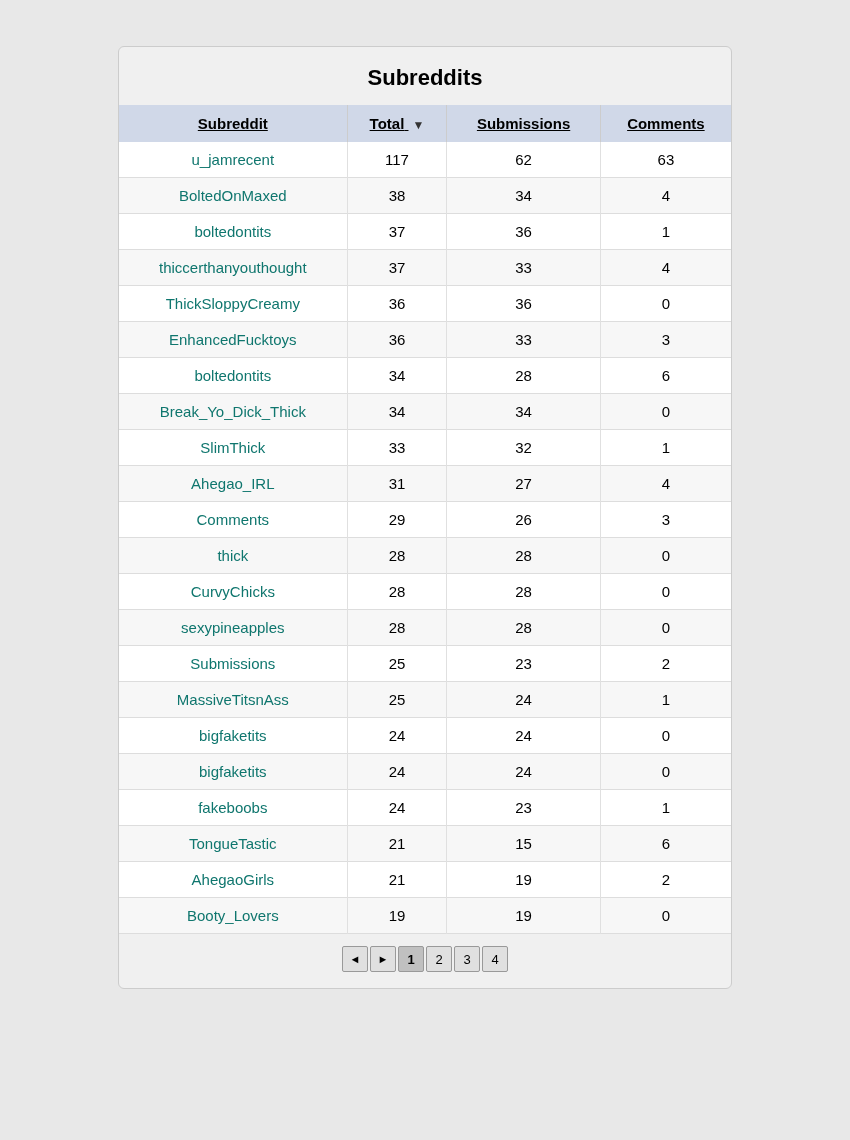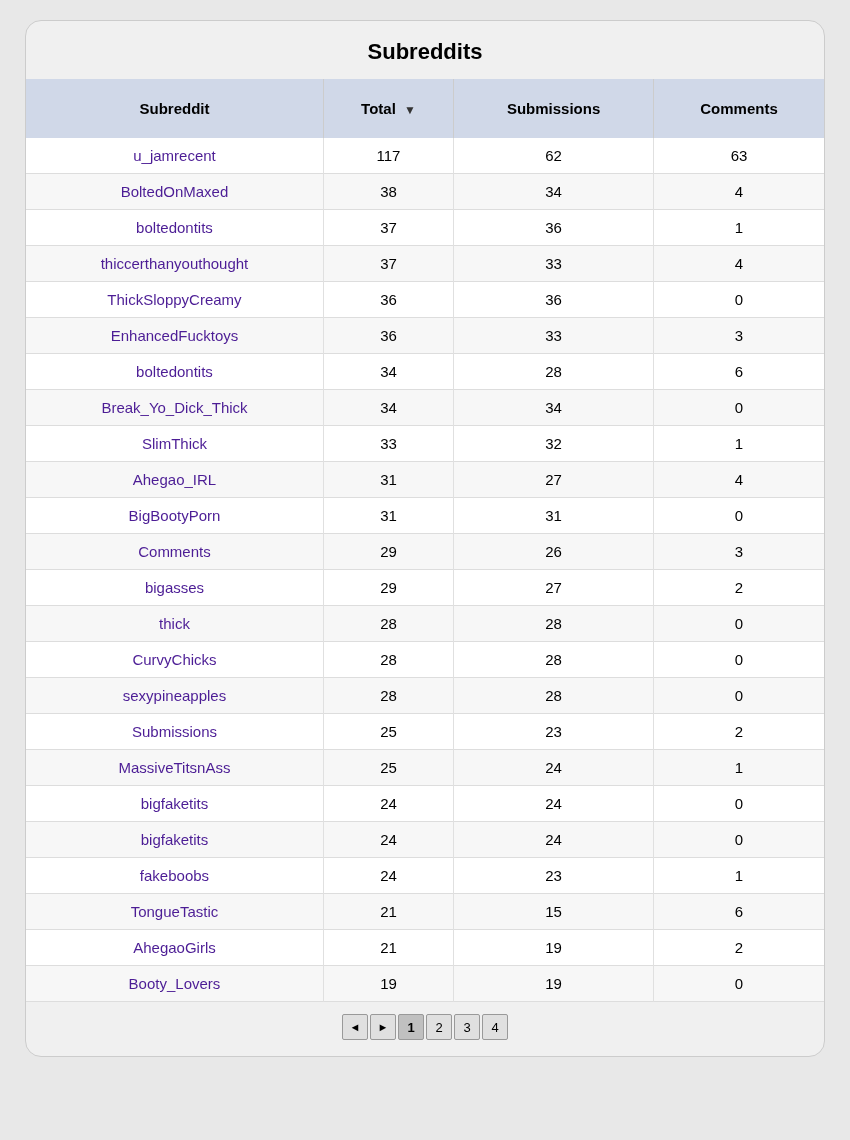--- a/index.html
+++ b/index.html
@@ -14,50 +14,52 @@
       font-size: 15px;
       display: flex;
       justify-content: center;
       align-items: flex-start;
       min-height: 1140px;
       padding: 20px;
     }
 
     .container {
       background-color: #f0f0f0;
-      width: 800px;
+      width: 614px;
       border: 1px solid #ccc;
-      border-radius: 16px;
+      border-radius: 6px;
       padding-bottom: 10px;
+      margin-top: 26px;
     }
 
     .page-title {
       text-align: center;
       font-size: 22px;
       font-weight: bold;
       padding: 18px 0 14px 0;
       color: #000;
     }
 
     table {
       width: 100%;
       border-collapse: collapse;
     }
 
     thead tr {
       background-color: #d0d8e8;
     }
 
     thead th {
-      padding: 21px 8px;
+      padding: 10px 8px;
       text-align: center;
       font-weight: bold;
       font-size: 15px;
       color: #000;
       border-right: 1px solid #ccc;
+      text-decoration: underline;
     }
 
     thead th:last-child {
       border-right: none;
       text-align: center;
     }
 
     tbody tr {
       background-color: #fff;
       border-bottom: 1px solid #ddd;
@@ -72,21 +74,21 @@
       text-align: center;
       font-size: 15px;
       border-right: 1px solid #e0e0e0;
     }
 
     tbody td:last-child {
       border-right: none;
     }
 
     .subreddit-link {
-      color: #4c1d95;
+      color: #0f766e;
       text-decoration: none;
       cursor: pointer;
     }
 
     .sort-arrow {
       display: inline-block;
       margin-left: 4px;
       font-size: 12px;
       color: #333;
     }
@@ -205,36 +207,24 @@
           <td>32</td>
           <td>1</td>
         </tr>
         <tr>
           <td><a class="subreddit-link" href="#">Ahegao_IRL</a></td>
           <td>31</td>
           <td>27</td>
           <td>4</td>
         </tr>
         <tr>
-          <td><a class="subreddit-link" href="#">BigBootyPorn</a></td>
-          <td>31</td>
-          <td>31</td>
-          <td>0</td>
-        </tr>
-        <tr>
           <td><a class="subreddit-link" href="#">Comments</a></td>
           <td>29</td>
           <td>26</td>
           <td>3</td>
-        </tr>
-        <tr>
-          <td><a class="subreddit-link" href="#">bigasses</a></td>
-          <td>29</td>
-          <td>27</td>
-          <td>2</td>
         </tr>
         <tr>
           <td><a class="subreddit-link" href="#">thick</a></td>
           <td>28</td>
           <td>28</td>
           <td>0</td>
         </tr>
         <tr>
           <td><a class="subreddit-link" href="#">CurvyChicks</a></td>
           <td>28</td>

